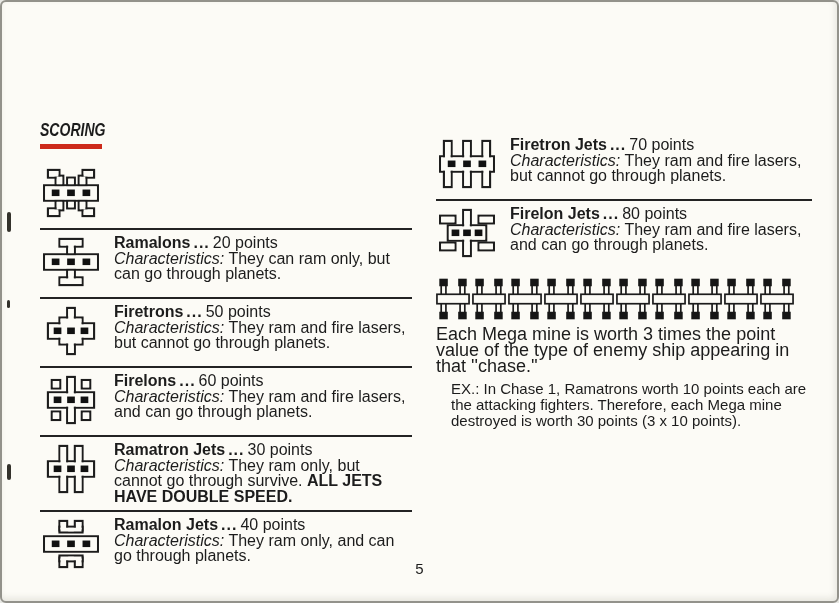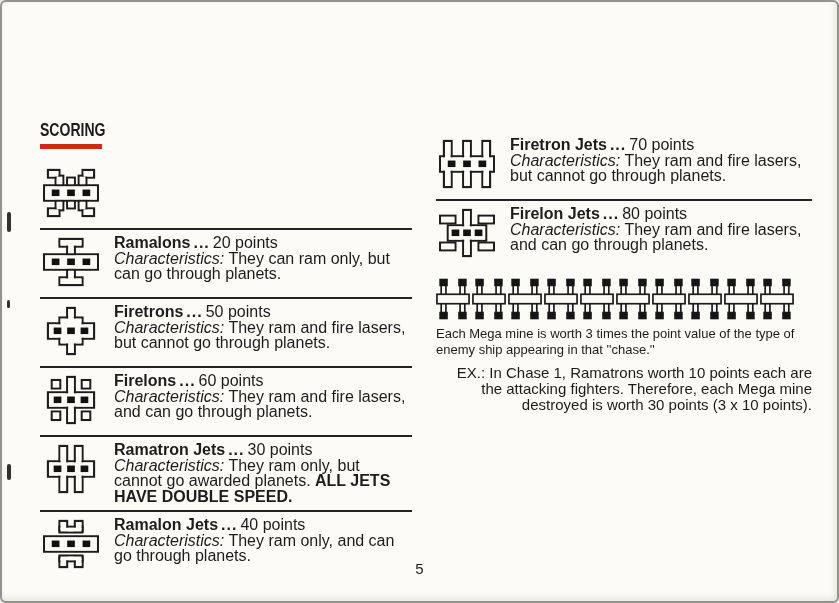--- a/index.html
+++ b/index.html
@@ -12,36 +12,36 @@
     box-sizing:border-box;
     font-family:"Liberation Sans","DejaVu Sans",sans-serif;
     color:#1c1c1c;
     overflow:hidden;
     box-shadow:inset -2px -3px 6px rgba(70,70,60,0.12);
   }
   .smudge{position:absolute;background:#34322c;border-radius:2px;}
   .col{position:absolute;}
   .col-left{left:38px;top:118px;width:372px;}
   .col-right{left:434px;top:130px;width:376px;}
-  .scoring-title{font-weight:700;font-size:18px;letter-spacing:0;}
+  .scoring-title{font-weight:700;font-size:18px;letter-spacing:0;font-style:italic;}
   .scoring-title span{display:inline-block;transform:scaleX(0.78);transform-origin:left center;}
   .red-bar{width:62px;height:5px;margin:3px 0 12px 0;}
   .subtitle{font-size:15px;margin:0 0 10px 0;}
   .entry{display:flex;align-items:flex-start;padding:5px 0 6px 0;}
   .entry.rule{border-bottom:2px solid #232323;}
   .entry .iconbox{width:72px;flex:0 0 72px;padding-top:2px;padding-left:2px;}
   .entry .txt{flex:1;font-size:16px;line-height:15.5px;}
   .ship-name{font-weight:700;}
   .dots{font-weight:700;letter-spacing:1px;padding:0 3px;}
   .charlbl{font-style:italic;}
   .desc-bold{font-weight:700;}
   .mines-row{display:flex;gap:2px;margin:10px 0 6px 0;}
   .sec-title{font-size:15px;font-weight:700;margin:9px 0 0 0;}
-  .sec-body{font-size:13px;line-height:16px;margin:0;}
-  .example{font-size:15px;line-height:16px;margin:7px 0 0 0;padding-left:15px;text-align:right;}
+  .sec-body{font-size:18px;line-height:16px;margin:0;}
+  .example{font-size:15px;line-height:16px;margin:7px 0 0 0;padding-left:15px;}
   .pagenum{position:absolute;left:0;right:0;top:558px;text-align:center;font-size:15px;}
 </style>
 </head>
 <body>
 
 <div class="page">
 
   <div class="smudge" style="left:5px;top:210px;width:4px;height:20px;"></div>
   <div class="smudge" style="left:5px;top:298px;width:3px;height:8px;"></div>
   <div class="smudge" style="left:5px;top:462px;width:4px;height:16px;"></div>
@@ -151,21 +151,21 @@
             <rect x="4" y="16" width="48" height="16" fill="none" stroke="#1c1c1c" stroke-width="2.2"></rect>
             <rect x="17.1" y="1.1" width="5.8" height="45.8" fill="#fcfbf6"></rect>
             <rect x="33.1" y="1.1" width="5.8" height="45.8" fill="#fcfbf6"></rect>
             <rect x="5.1" y="17.1" width="45.8" height="13.8" fill="#fcfbf6"></rect>
             <rect x="10" y="20.4" width="8" height="6.8" fill="#111"></rect>
             <rect x="24" y="20.4" width="8" height="6.8" fill="#111"></rect>
             <rect x="38" y="20.4" width="8" height="6.8" fill="#111"></rect>
           </svg></div>
       <div class="txt">
         <span class="ship-name">Ramatron Jets</span><span class="dots">...</span><span>30 points</span><br>
-        <span class="charlbl">Characteristics:</span> <span>They ram only, but cannot go awarded planets. </span><span class="desc-bold">ALL JETS HAVE DOUBLE SPEED.</span>
+        <span class="charlbl">Characteristics:</span> <span>They ram only, but cannot go through survive. </span><span class="desc-bold">ALL JETS HAVE DOUBLE SPEED.</span>
       </div>
     </div>
 
     <div class="entry">
       <div class="iconbox"><svg viewBox="-2 -2 60 52" width="58" height="50">
             <rect x="16" y="0" width="8" height="10" fill="none" stroke="#1c1c1c" stroke-width="2.2"></rect>
             <rect x="32" y="0" width="8" height="10" fill="none" stroke="#1c1c1c" stroke-width="2.2"></rect>
             <rect x="16" y="6" width="24" height="6" fill="none" stroke="#1c1c1c" stroke-width="2.2"></rect>
             <rect x="0" y="16" width="56" height="16" fill="none" stroke="#1c1c1c" stroke-width="2.2"></rect>
             <rect x="16" y="36" width="24" height="6" fill="none" stroke="#1c1c1c" stroke-width="2.2"></rect>

